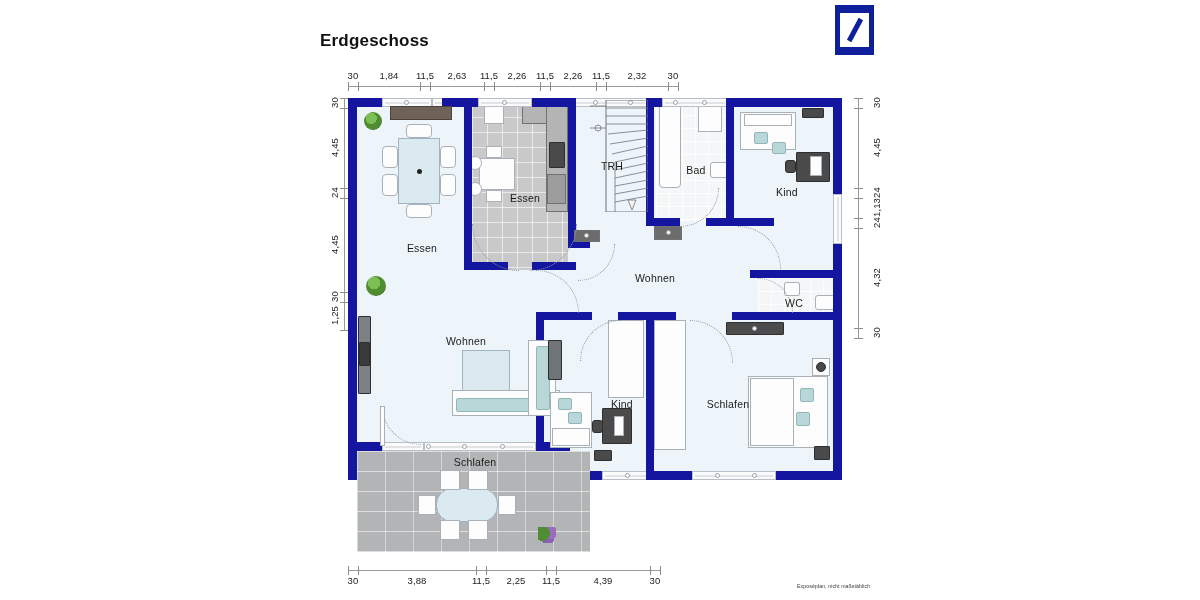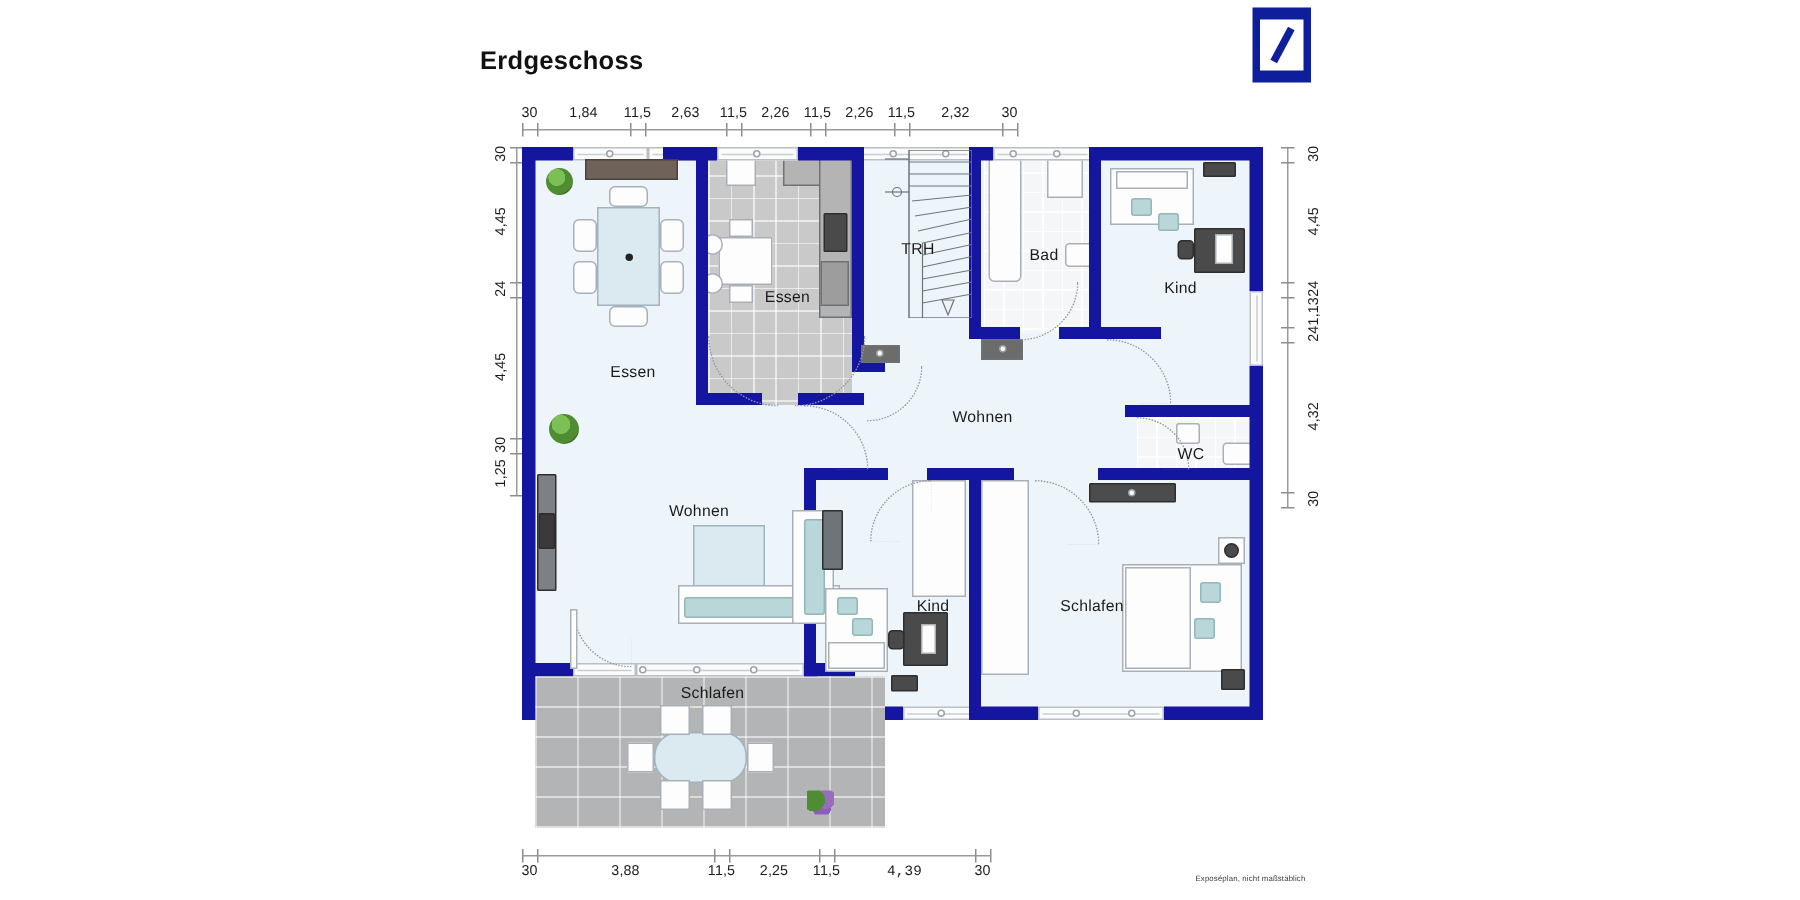--- a/index.html
+++ b/index.html
@@ -268,21 +268,21 @@
       <div class="dimlabel" style="left: 353px; top: 575px; transform: translateX(-50%);">30</div>
       <div class="tick-h" style="left: 358px; top: 566px;"></div>
       <div class="dimlabel" style="left: 417px; top: 575px; transform: translateX(-50%);">3,88</div>
       <div class="tick-h" style="left: 476px; top: 566px;"></div>
       <div class="dimlabel" style="left: 481px; top: 575px; transform: translateX(-50%);">11,5</div>
       <div class="tick-h" style="left: 486px; top: 566px;"></div>
       <div class="dimlabel" style="left: 516px; top: 575px; transform: translateX(-50%);">2,25</div>
       <div class="tick-h" style="left: 546px; top: 566px;"></div>
       <div class="dimlabel" style="left: 551px; top: 575px; transform: translateX(-50%);">11,5</div>
       <div class="tick-h" style="left: 556px; top: 566px;"></div>
-      <div class="dimlabel" style="left: 603px; top: 575px; transform: translateX(-50%); font-family: Liberation Mono, monospace;">4,39</div>
+      <div class="dimlabel" style="left: 603px; top: 575px; transform: translateX(-50%);">4,39</div>
       <div class="tick-h" style="left: 650px; top: 566px;"></div>
       <div class="dimlabel" style="left: 655px; top: 575px; transform: translateX(-50%);">30</div>
       <div class="tick-h" style="left: 660px; top: 566px;"></div>
     </div>
 
   <div id="dim-left" style="position: absolute; left: 0px; top: 0px;">
       <div class="dimline-v" style="left: 344px; top: 98px; height: 232px;"></div>
       <div class="tick-v" style="left: 340px; top: 98px;"></div>
       <div class="dimlabel vert" style="left: 322px; top: 97px; width: 24px; text-align: center;">30</div>
       <div class="tick-v" style="left: 340px; top: 108px;"></div>

